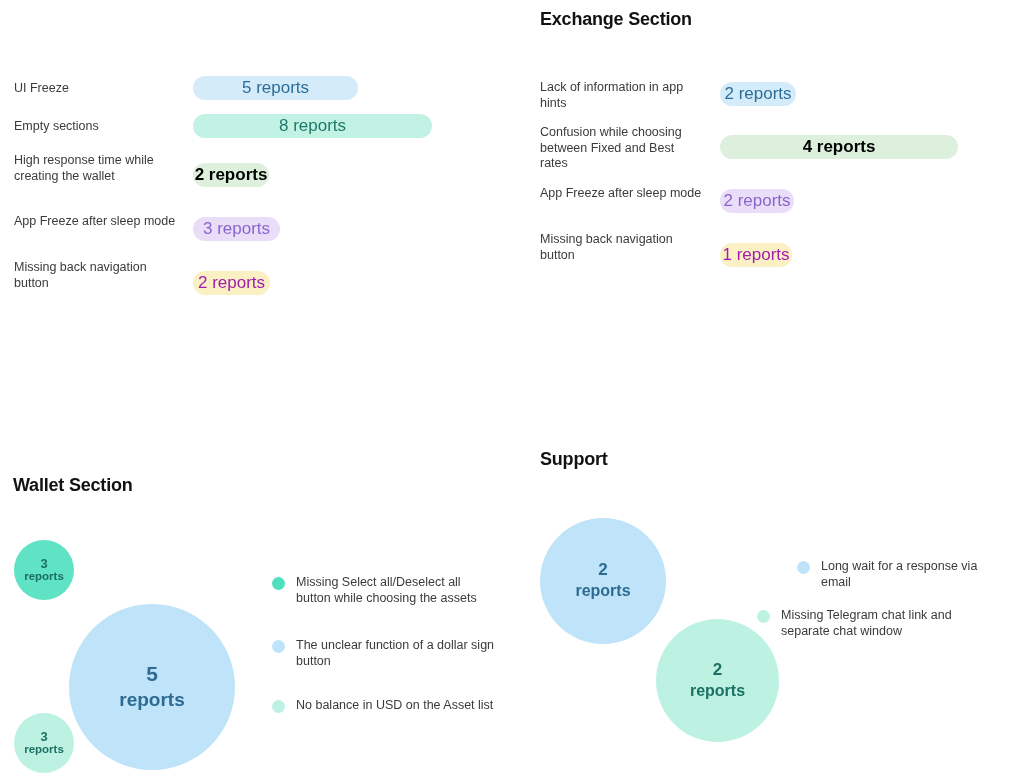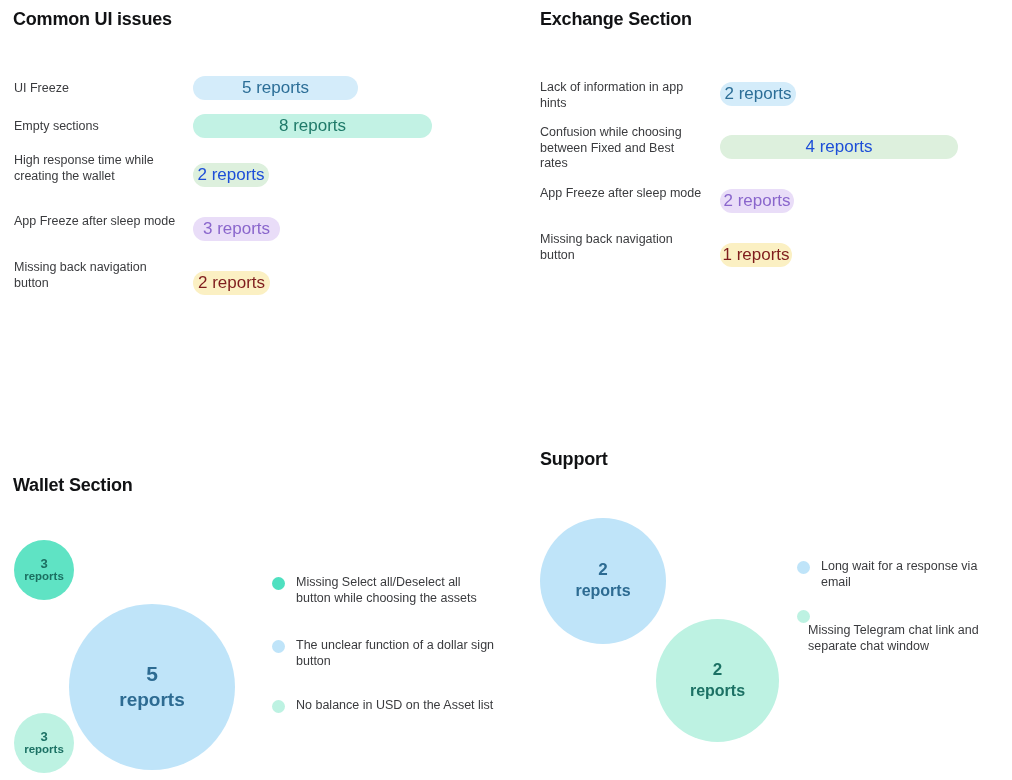--- a/index.html
+++ b/index.html
@@ -61,23 +61,23 @@
     justify-content: center;
     font-size: 17px;
     font-weight: normal;
     box-sizing: border-box;
     white-space: nowrap;
   }
 
   
   .pal-blue   { background: #d4ecfa; color: #2c6e97; }
   .pal-mint   { background: #c2f2e4; color: #1f7a69; }
-  .pal-green  { background: #ddf0dd; color: #1d4ed8; }
+  .pal-green  { background: #ddf0dd; color: #000000; font-weight: bold; }
   .pal-purple { background: #e9ddf8; color: #8a66cc; }
-  .pal-yellow { background: #fbf0c3; color: #7f1d1d; }
+  .pal-yellow { background: #fbf0c3; color: #a21caf; }
 
   
   .bubble {
     position: absolute;
     border-radius: 50%;
     display: flex;
     flex-direction: column;
     align-items: center;
     justify-content: center;
     text-align: center;
@@ -118,21 +118,20 @@
     font-size: 12.5px;
     line-height: 15.5px;
     color: #3a3b3e;
   }
 </style>
 </head>
 <body>
 
 <div class="canvas">
 
-  <div class="section-title" id="title-common">Common UI issues</div>
 
   <div class="barlist" id="barlist-common">
 
     <div class="bar-row">
       <div class="bar-label" style="left:14px; top:81px; width:170px;">UI Freeze</div>
       <div class="bar-pill pal-blue" style="left:193px; top:76px; width:165px;">5 reports</div>
     </div>
 
     <div class="bar-row">
       <div class="bar-label" style="left:14px; top:119px; width:170px;">Empty sections</div>
@@ -224,19 +223,19 @@
   <div class="bubble fill-mint" style="left:656px; top:619px; width:123px; height:123px;">
     <span class="b-num" style="font-size:17px;">2</span>
     <span class="b-unit" style="font-size:16px; margin-top:3px;">reports</span>
   </div>
 
   <div class="legend">
     <div class="legend-item" style="left:797px; top:559px; width:210px;justify-content:space-between;">
       <span class="legend-dot dot-blue"></span>
       <span class="legend-text">Long wait for a response via email</span>
     </div>
-    <div class="legend-item" style="left:797px; top:608px; width:212px;flex-direction:column;">
+    <div class="legend-item" style="left:757px; top:608px; width:212px;">
       <span class="legend-dot dot-mint"></span>
       <span class="legend-text">Missing Telegram chat link and separate chat window</span>
     </div>
   </div>
 
 </div>
 
 </body></html>

